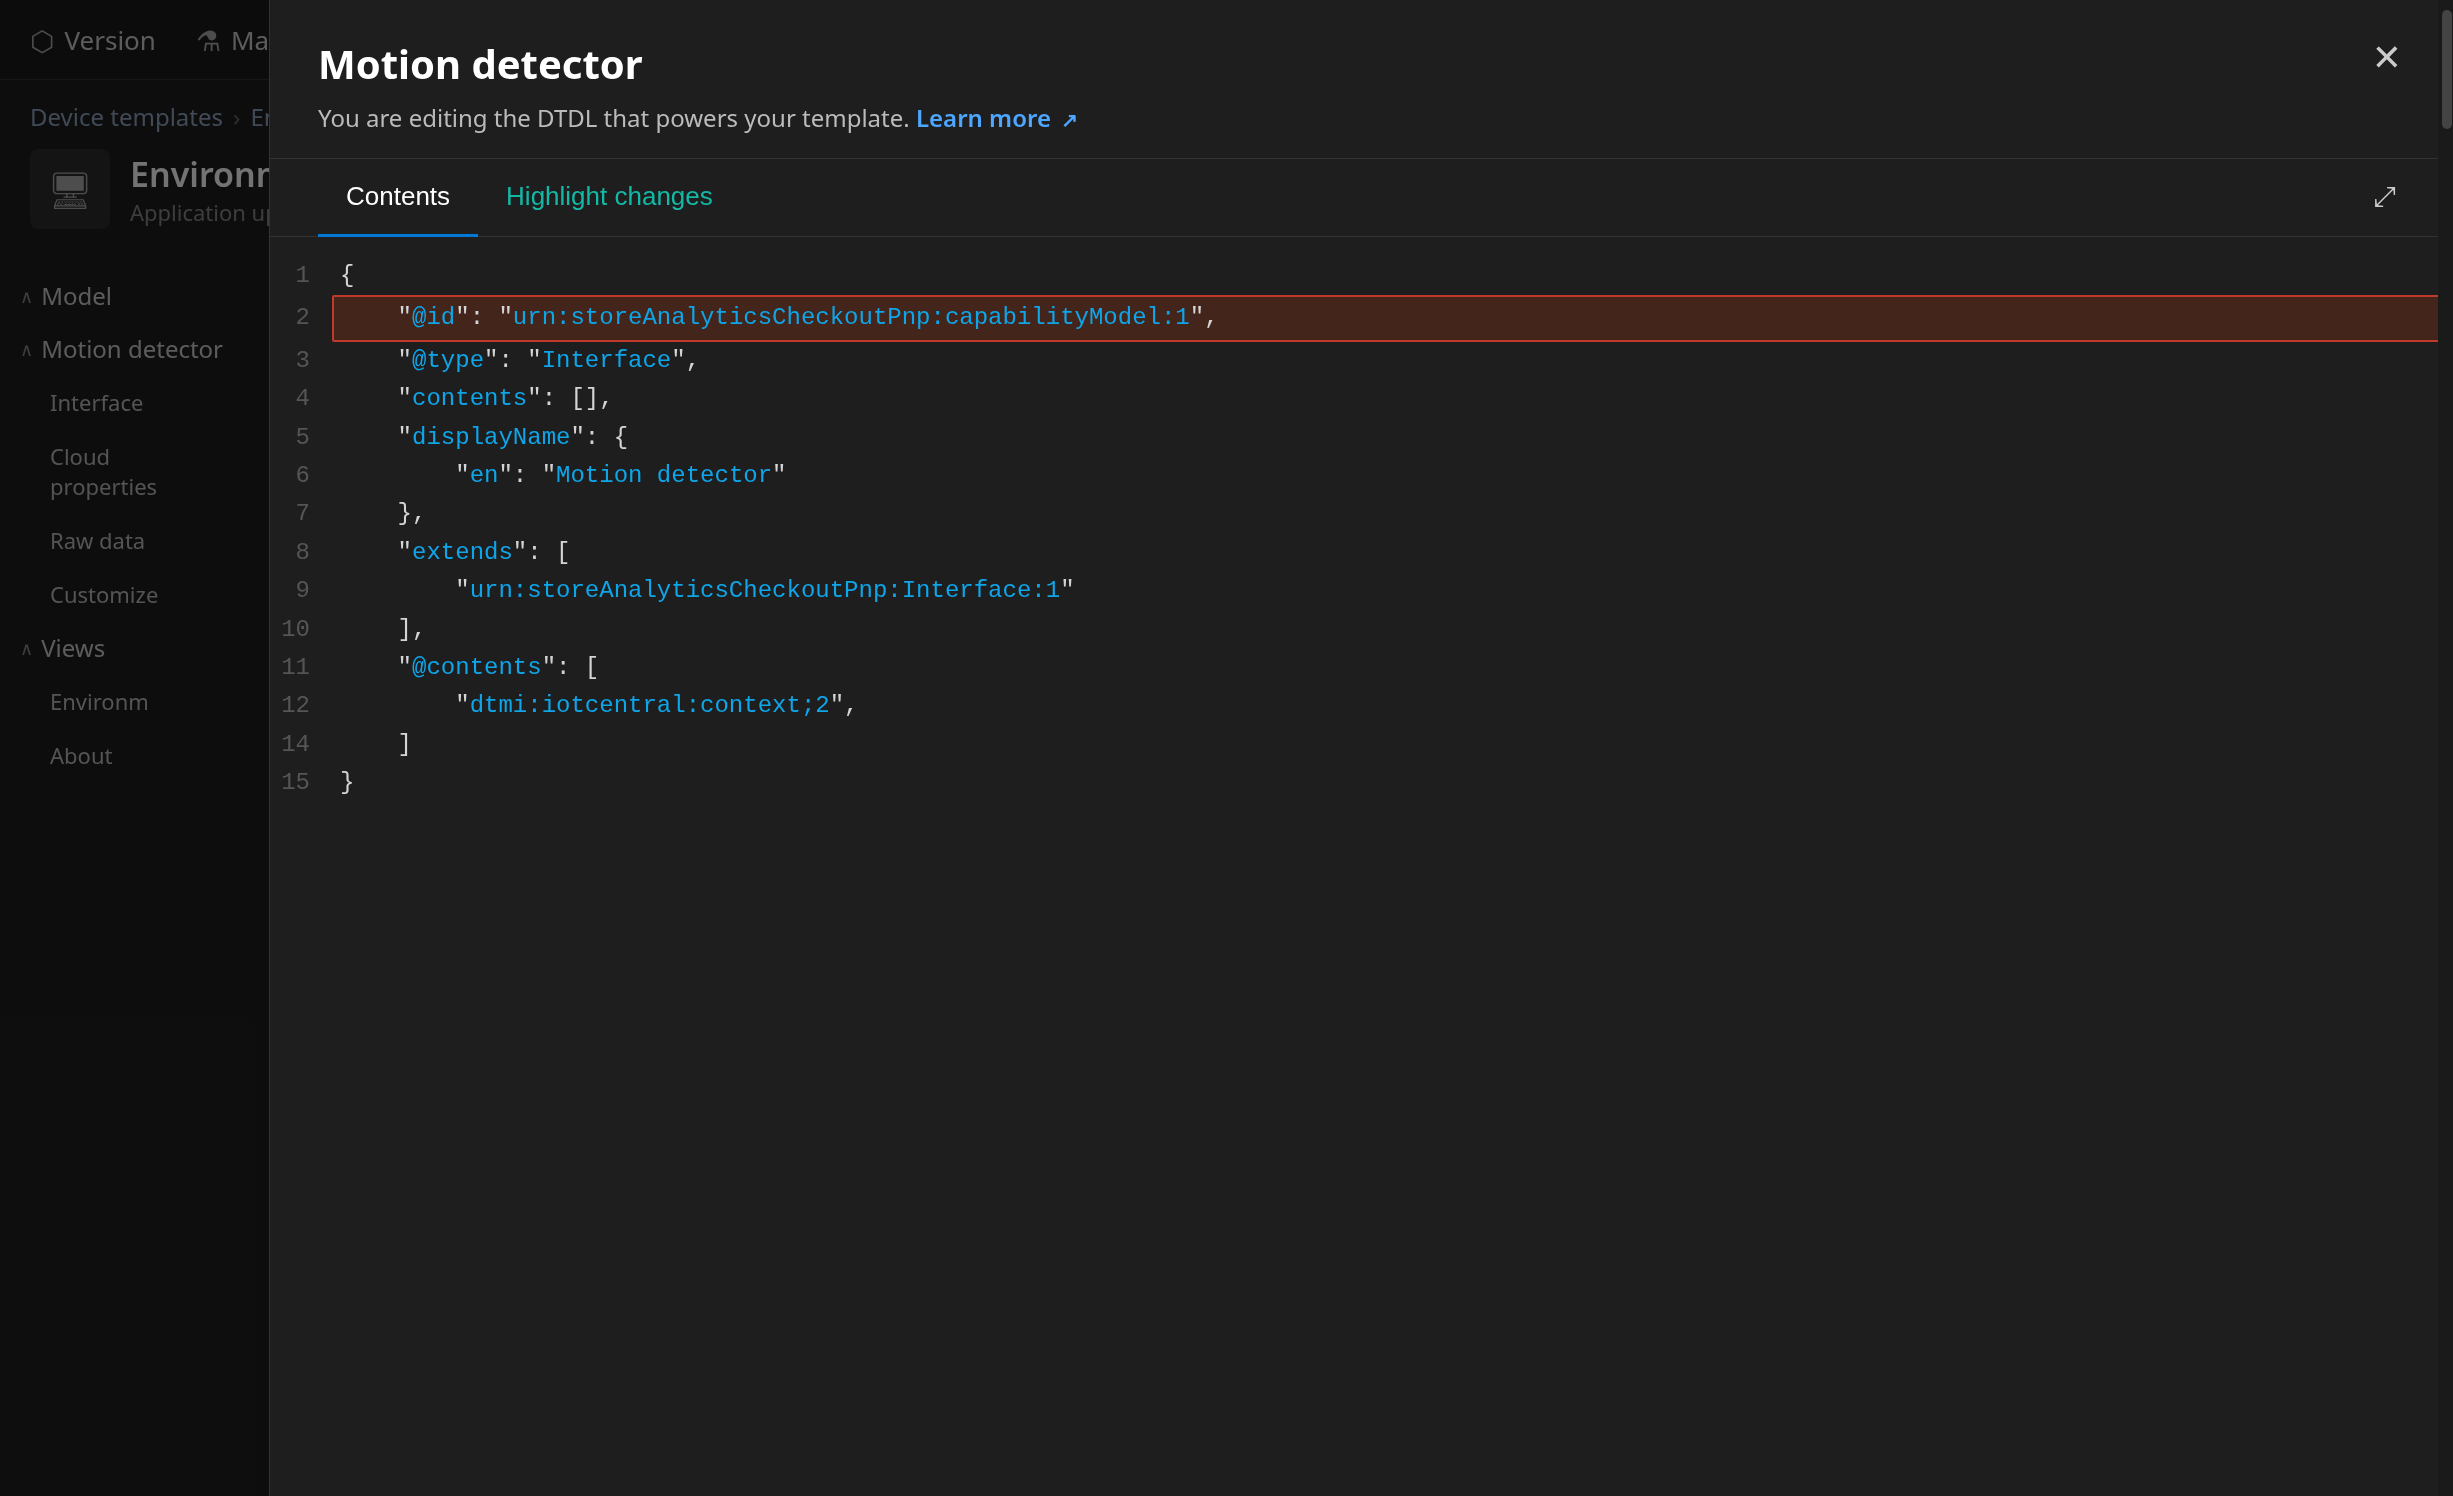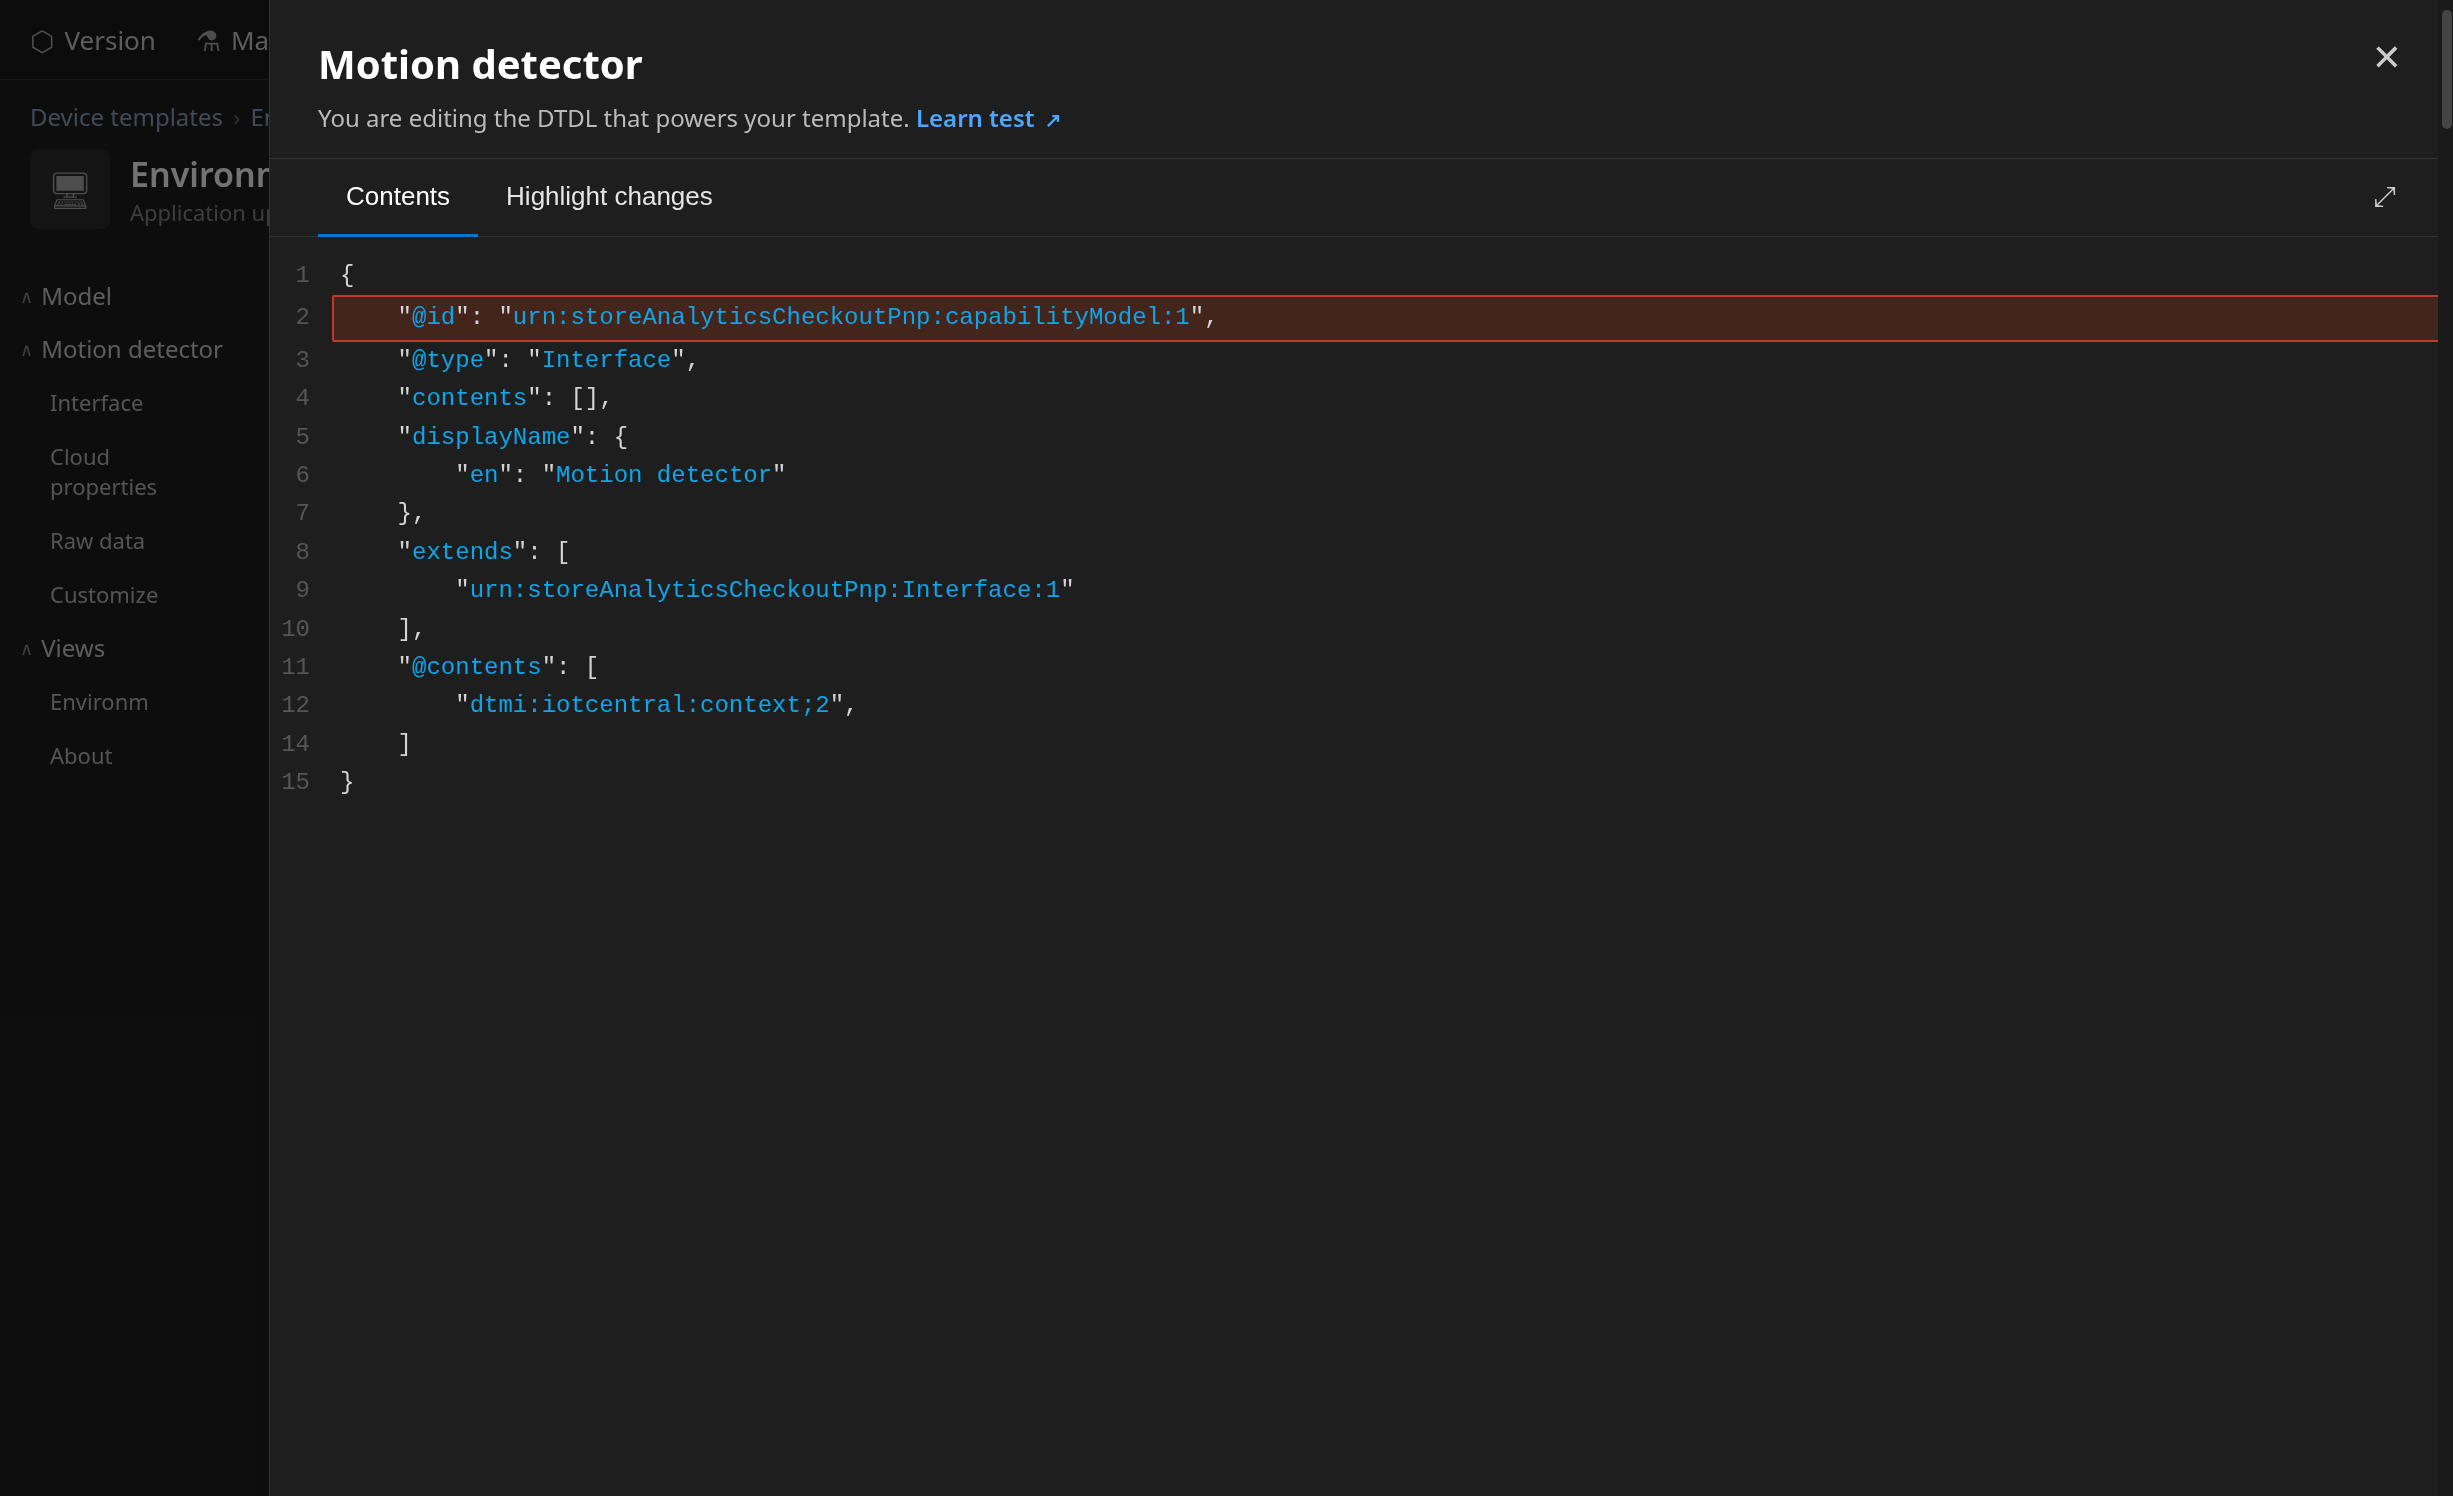--- a/index.html
+++ b/index.html
@@ -176,21 +176,21 @@
     .modal-tabs {
       display: flex;
       align-items: center;
       padding: 0 48px;
       border-bottom: 1px solid #333;
       gap: 0;
     }
     .tab-btn {
       background: none;
       border: none;
-      color: #e5e5e5;
+      color: #14b8a6;
       font-size: 26px;
       padding: 22px 28px;
       cursor: pointer;
       border-bottom: 3px solid transparent;
       margin-bottom: -1px;
     }
     .tab-btn.active {
       color: #fff;
       border-bottom: 3px solid #0078d4;
     }
@@ -355,21 +355,21 @@
 <div class="modal-overlay"></div>
 
 <div class="modal">
 
   <div class="modal-header">
     <div>
       <div class="modal-title">Motion detector</div>
       <div class="modal-subtitle">
         <span>You are editing the DTDL that powers your template.</span>
         <a href="#">
-          <span>Learn test</span>
+          <span>Learn more</span>
           <span class="external-link-icon">↗</span>
         </a>
       </div>
     </div>
     <button class="close-btn">✕</button>
   </div>
 
   <div class="modal-tabs">
     <button class="tab-btn active">
       <span>Contents</span>

